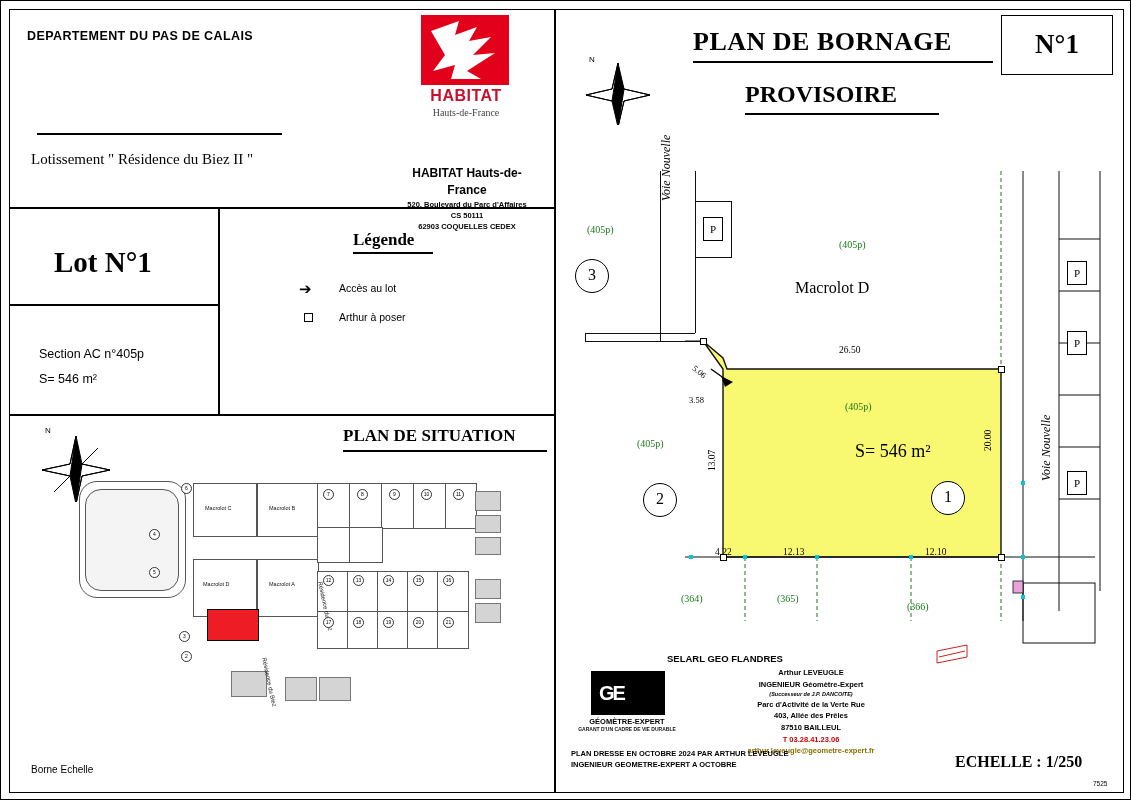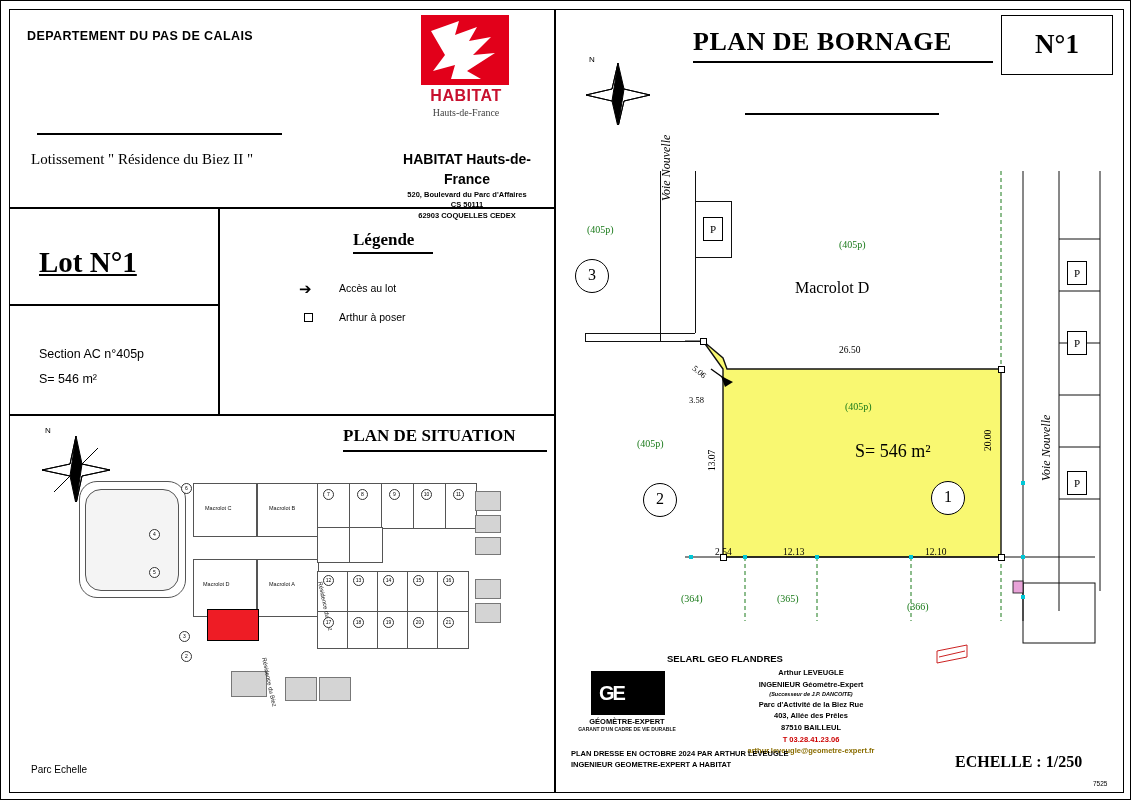--- a/index.html
+++ b/index.html
@@ -16,25 +16,25 @@
   #city{left:36px;top:88px;font-size:36px;font-weight:bold;font-family:"Liberation Serif",serif;}
   #cityline{left:36px;top:132px;width:245px;height:2px;}
   #lotiss{left:30px;top:150px;font-size:15px;font-family:"Liberation Serif",serif;}
 
   
   #logobox{left:406px;top:14px;width:118px;height:124px;}
   #logored{position:absolute;left:14px;top:0;width:88px;height:70px;background:#e2001a;}
   #logotxt1{position:absolute;left:0;top:72px;width:118px;text-align:center;font-size:16px;font-weight:bold;color:#c8102e;letter-spacing:.5px;}
   #logotxt2{position:absolute;left:0;top:92px;width:118px;text-align:center;font-size:10px;color:#444;font-family:"Liberation Serif",serif;}
   #logoaddr{left:396px;top:148px;width:140px;text-align:center;font-size:7.5px;line-height:1.45;font-weight:bold;}
-  #logoaddr .l1{font-size:14px;}
+  #logoaddr .l1{font-size:12px;margin-top:16px;}
 
   
   #lotbox{left:8px;top:207px;width:210px;height:97px;border:1px solid #000;}
-  #lotlabel{left:38px;top:245px;font-size:29px;font-weight:bold;font-family:"Liberation Serif",serif;text-decoration:underline;}
+  #lotlabel{left:53px;top:245px;font-size:29px;font-weight:bold;font-family:"Liberation Serif",serif;}
   #secbox{left:8px;top:304px;width:210px;height:110px;border:1px solid #000;}
   #sectxt{left:38px;top:341px;font-size:12.5px;line-height:2.0;}
 
   
   #legbox{left:218px;top:207px;width:336px;height:207px;border:1px solid #000;}
   #legtitle{left:352px;top:229px;font-size:17px;font-weight:bold;font-family:"Liberation Serif",serif;}
   #legline{left:352px;top:251px;width:80px;height:1.5px;}
   #leg1{left:338px;top:281px;font-size:10.5px;}
   #leg2{left:338px;top:310px;font-size:10.5px;}
   .legarrow{position:absolute;left:298px;top:280px;font-size:15px;line-height:1;}
@@ -134,21 +134,21 @@
   <div class="bx" id="legtitle">Légende</div>
   <div class="line" id="legline"></div>
   <div class="legarrow">➔</div>
   <div class="bx" id="leg1">Accès au lot</div>
   <div class="legsq"></div>
   <div class="bx" id="leg2">Arthur à poser</div>
 
   <div class="bx" id="sitbox"></div>
   <div class="bx" id="sittitle">PLAN DE SITUATION</div>
   <div class="line" id="sittitleline"></div>
-  <div class="bx" id="sansechelle">Parc Echelle</div>
+  <div class="bx" id="sansechelle">Borne Echelle</div>
 
   <div class="compass" style="left:40px;top:425px;width:70px;height:76px;">
     <svg class="star" viewBox="0 0 70 76">
       <g transform="translate(35,44)">
         <path d="M0,-34 L6,-6 L34,0 L6,6 L0,34 L-6,6 L-34,0 L-6,-6 Z" fill="#000"></path>
         <path d="M0,-34 L-6,-6 L-34,0 L-6,6 Z" fill="#fff" stroke="#000" stroke-width="1"></path>
         <path d="M0,34 L6,6 L34,0 L6,-6 Z" fill="#fff" stroke="#000" stroke-width="1"></path>
         <path d="M22,-22 L5,-5 L22,-22 M-22,22 L-5,5" stroke="#000" stroke-width="1"></path>
         <path d="M0,-34 L6,-6 L34,0 L6,6 L0,34 L-6,6 L-34,0 L-6,-6 Z" fill="none" stroke="#000" stroke-width="1"></path>
       </g>
@@ -222,20 +222,21 @@
     <div class="circnum" style="left:252px;top:146px;">17</div>
     <div class="circnum" style="left:282px;top:146px;">18</div>
     <div class="circnum" style="left:312px;top:146px;">19</div>
     <div class="circnum" style="left:342px;top:146px;">20</div>
     <div class="circnum" style="left:372px;top:146px;">21</div>
   </div>
 
   <div class="bx" id="rightpanel"></div>
   <div class="bx" id="titre1">PLAN DE BORNAGE</div>
   <div class="line" id="titre1line"></div>
+  <div class="bx" id="titre2">PROVISOIRE</div>
   <div class="line" id="titre2line"></div>
   <div class="bx" id="numbox"></div>
   <div class="bx" id="numtxt">N°1</div>
 
   <div class="compass" style="left:584px;top:52px;width:66px;height:72px;">
     <svg class="star" viewBox="0 0 66 72">
       <g transform="translate(33,42)">
         <path d="M0,-32 L6,-6 L32,0 L6,6 L0,32 L-6,6 L-32,0 L-6,-6 Z" fill="#000"></path>
         <path d="M0,-32 L-6,-6 L-32,0 L-6,6 Z" fill="#fff" stroke="#000" stroke-width="1"></path>
         <path d="M0,32 L6,6 L32,0 L6,-6 Z" fill="#fff" stroke="#000" stroke-width="1"></path>
@@ -309,21 +310,21 @@
 
     <div class="bigcirc" style="left:20px;top:108px;">3</div>
     <div class="bigcirc" style="left:88px;top:332px;">2</div>
     <div class="bigcirc" style="left:376px;top:330px;">1</div>
 
     <div class="dim" style="left:284px;top:194px;">26.50</div>
     <div class="dim" style="left:428px;top:300px;transform:rotate(-90deg);transform-origin:left top;">20.00</div>
     <div class="dim" style="left:152px;top:320px;transform:rotate(-90deg);transform-origin:left top;">13.07</div>
     <div class="dim" style="left:142px;top:212px;font-size:8.5px;transform:rotate(40deg);transform-origin:left top;">5.06</div>
     <div class="dim" style="left:134px;top:244px;font-size:8.5px;">3.58</div>
-    <div class="dim" style="left:160px;top:396px;">2.54</div>
+    <div class="dim" style="left:160px;top:396px;">4.22</div>
     <div class="dim" style="left:228px;top:396px;">12.13</div>
     <div class="dim" style="left:370px;top:396px;">12.10</div>
 
     <div class="vn" style="left:484px;top:330px;transform:rotate(-90deg);transform-origin:left top;">Voie Nouvelle</div>
     <div class="parcelP" style="left:512px;top:110px;">P</div>
     <div class="parcelP" style="left:512px;top:180px;">P</div>
     <div class="parcelP" style="left:512px;top:320px;">P</div>
 
     <div class="borne" style="left:145px;top:187px;"></div>
     <div class="borne" style="left:443px;top:215px;"></div>
@@ -342,27 +343,27 @@
     <div id="geotitle">SELARL GEO FLANDRES</div>
     <div id="geologo">
       <div class="gtxt">G<span style="letter-spacing:0">E</span></div>
     </div>
     <div id="geologolabel">GÉOMÈTRE-EXPERT</div>
     <div id="geologosub">GARANT D'UN CADRE DE VIE DURABLE</div>
     <div id="geoaddr">
       <div>Arthur LEVEUGLE</div>
       <div>INGENIEUR Géomètre-Expert</div>
       <div style="font-size:5.5px;font-style:italic;">(Successeur de J.P. DANCOITE)</div>
-      <div>Parc d'Activité de la Biez Rue</div>
+      <div>Parc d'Activité de la Verte Rue</div>
       <div>403, Allée des Prêles</div>
       <div>87510  BAILLEUL</div>
       <div class="phone">T  03.28.41.23.06</div>
       <div class="mail">arthur.leveugle@geometre-expert.fr</div>
     </div>
     <div id="geofoot">
       <div>PLAN DRESSE EN OCTOBRE 2024 PAR ARTHUR LEVEUGLE</div>
-      <div>INGENIEUR GEOMETRE-EXPERT A HABITAT</div>
+      <div>INGENIEUR GEOMETRE-EXPERT A OCTOBRE</div>
     </div>
   </div>
 
   <div class="bx" id="echelle">ECHELLE : 1/250</div>
   <div class="bx" id="refnum">7525</div>
 </div>
 
 </body></html>

